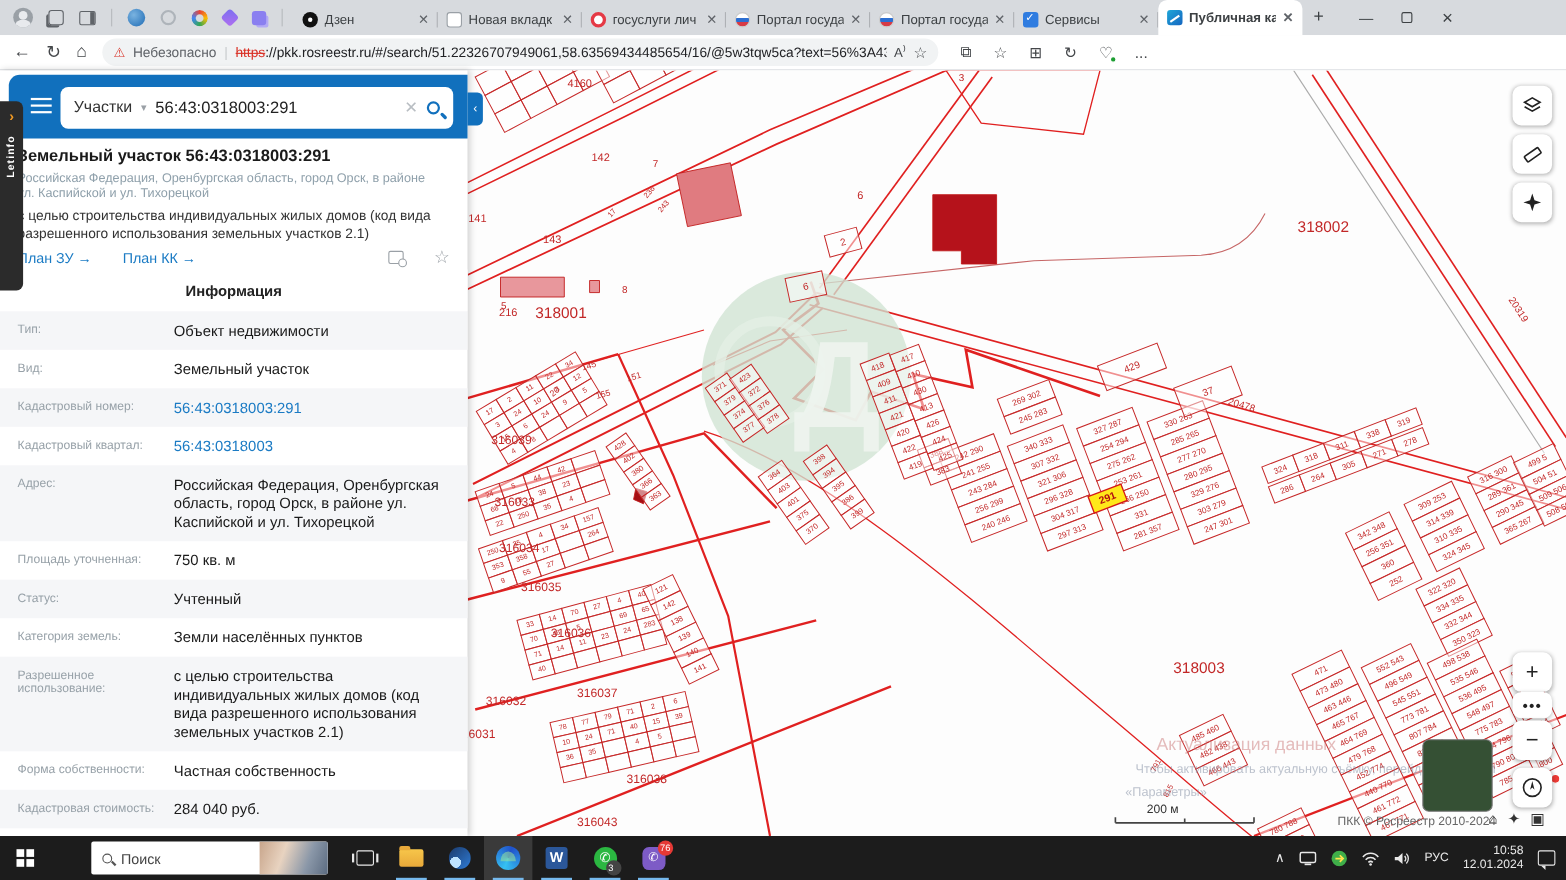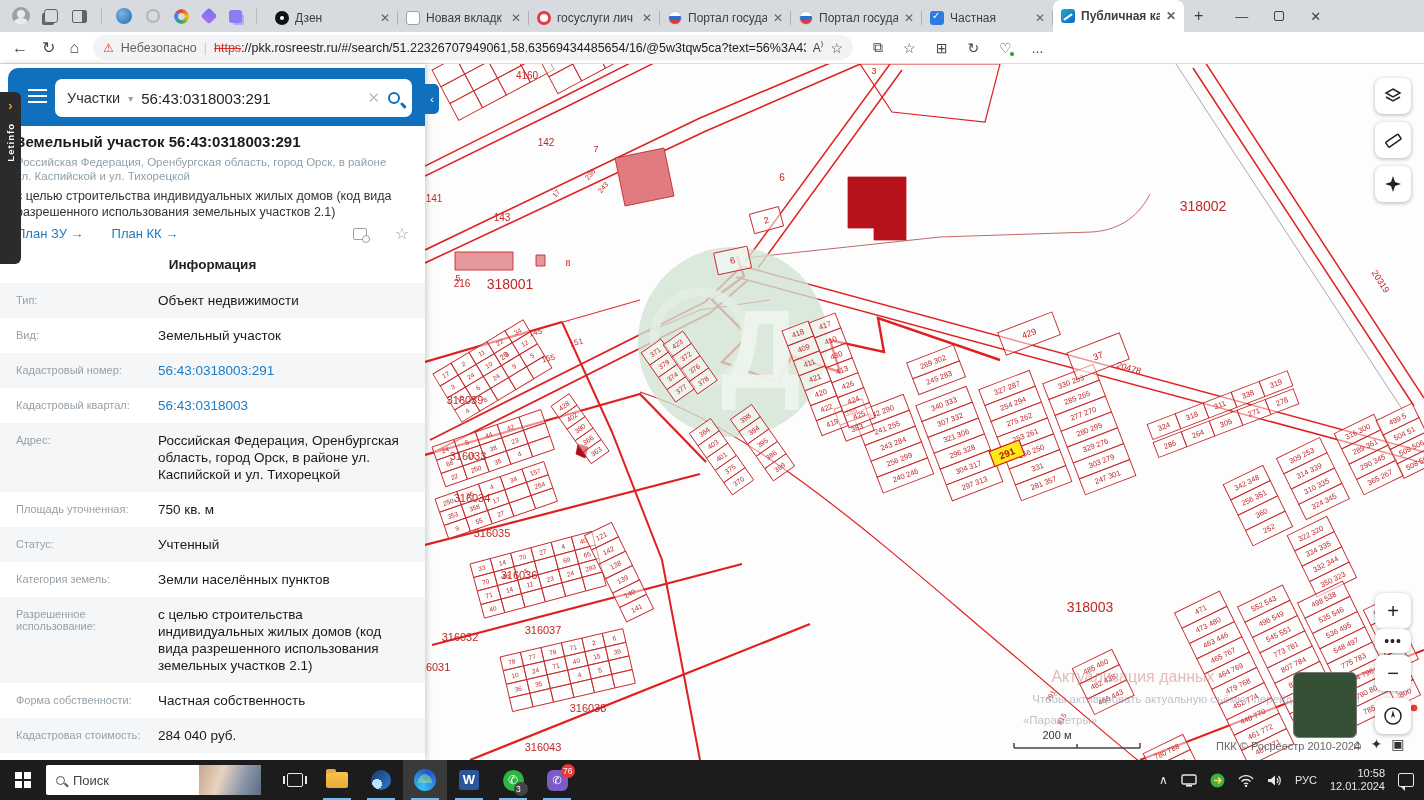--- a/index.html
+++ b/index.html
@@ -96,21 +96,21 @@
     radial-gradient(circle at 70% 85%,#cfcdab 0 8%,transparent 9%),
     radial-gradient(circle at 30% 60%,#1d3322 0 22%,transparent 23%),
     radial-gradient(circle at 80% 30%,#41603a 0 30%,transparent 31%),
     #35503４;background-color:#355034;}
   .mapbricons{position:absolute;left:928px;top:672px;display:flex;gap:9px;color:#333;font-size:14px;}
   
   .taskbar{position:absolute;left:0;top:760px;width:1424px;height:40px;background:#1c1c1c;display:flex;align-items:center;z-index:9;}
   .start{width:46px;height:40px;display:flex;align-items:center;justify-content:center;}
   .winlogo{width:16px;height:16px;display:grid;grid-template-columns:7px 7px;grid-gap:2px;}
   .winlogo i{background:#fff;width:7px;height:7px;}
-  .tsearch{width:215px;height:30px;background:#fff;border-radius:2px;display:flex;align-items:center;gap:8px;padding:0 10px;margin-right:14px;position:relative;overflow:hidden;}
+  .tsearch{width:215px;height:30px;background:#fff;border-radius:2px;display:flex;align-items:center;gap:8px;padding:0 10px;margin-right:14px;position:relative;overflow:hidden;margin-left:37px;}
   .tsearch .tmag{width:9px;height:9px;border:1.6px solid #555;border-radius:50%;position:relative;flex:none;}
   .tsearch .tmag:after{content:"";position:absolute;left:7px;top:7px;width:5px;height:1.6px;background:#555;transform:rotate(45deg);}
   .tsearch .txt{color:#444;font-size:13px;flex:1;}
   .tsearch .photo{position:absolute;right:0;top:0;width:62px;height:30px;background:linear-gradient(110deg,#c8a58b 0%,#e8d3c0 35%,#8a97a8 70%,#5b6b80 100%);}
   .taskview{width:40px;height:40px;display:flex;align-items:center;justify-content:center;}
   .tvic{width:16px;height:14px;border:1.6px solid #e8e8e8;border-radius:2px;position:relative;}
   .tvic:before{content:"";position:absolute;left:-5px;top:2px;width:2px;height:8px;background:#e8e8e8;}
   .tvic:after{content:"";position:absolute;right:-5px;top:2px;width:2px;height:8px;background:#e8e8e8;}
   .tapp{width:44px;height:40px;display:flex;align-items:center;justify-content:center;position:relative;}
   .tapp.active{background:#3a3a3a;}
@@ -176,21 +176,21 @@
           <span class="sep"></span>
         </div>
         <div class="tab">
           <span class="fav portal"></span>
           <span class="title">Портал госуда</span>
           <span class="x">✕</span>
           <span class="sep"></span>
         </div>
         <div class="tab">
           <span class="fav servisy"></span>
-          <span class="title">Частная</span>
+          <span class="title">Сервисы</span>
           <span class="x">✕</span>
           <span class="sep"></span>
         </div>
         <div class="tab active">
           <span class="fav pkk"></span>
           <span class="title">Публичная ка</span>
           <span class="x">✕</span>
         </div>
       </div>
     <div class="newtab-btn">+</div>

